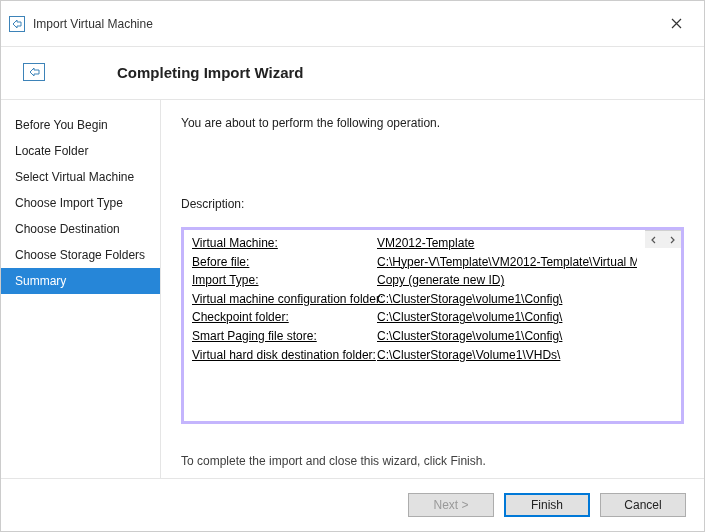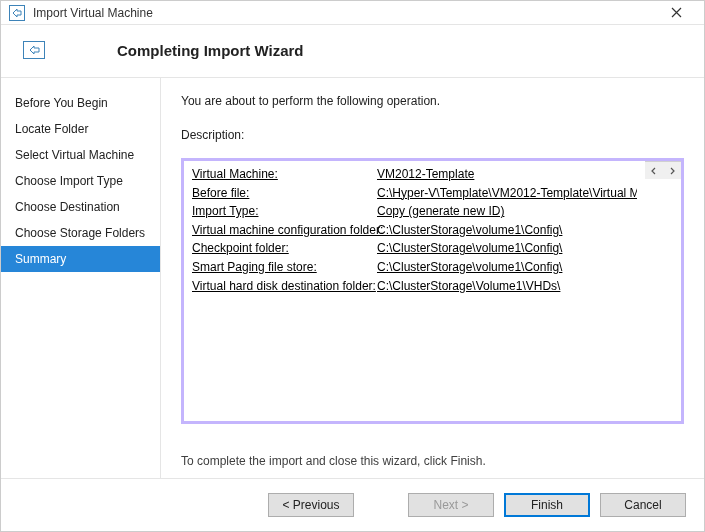--- a/index.html
+++ b/index.html
@@ -15,21 +15,21 @@
   background: #fff;
   width: 705px;
   height: 532px;
   border: 1px solid #ccc;
   display: flex;
   flex-direction: column;
 }
 .titlebar {
   display: flex;
   align-items: center;
-  height: 24px;
+  height: 46px;
   padding: 0 8px;
   border-bottom: 1px solid #e5e5e5;
 }
 .titlebar .icon {
   width: 16px;
   height: 16px;
   border: 1px solid #3d83b8;
   margin-right: 8px;
   display: flex;
   align-items: center;
@@ -94,21 +94,21 @@
 }
 .content {
   flex: 1;
   padding: 16px 20px 10px 20px;
   display: flex;
   flex-direction: column;
   min-width: 0;
   gap: 10px;
 }
 .intro { margin-bottom: 10px; color: #222; }
-.desc-label { margin-bottom: 6px; color: #222; }
+.desc-label { margin-bottom: 6px; color: #222; margin-top: 47px; }
 .desc-box {
   border: 3px solid #c4b5fd;
   flex: 1;
   display: flex;
   flex-direction: row;
   min-height: 0;
   text-decoration: underline;
 }
 .desc-table {
   flex: 1;
@@ -251,19 +251,18 @@
               </svg>
           </div>
         </div>
       </div>
 
       <div class="complete-note">To complete the import and close this wizard, click Finish.</div>
     </div>
   </div>
 
   <div class="footer">
-    <button class="btn">&lt; Previous</button>
     <button class="btn" disabled="">Next &gt;</button>
     <button class="btn default">Finish</button>
     <button class="btn">Cancel</button>
   </div>
 
 </div>
 
 </body></html>

